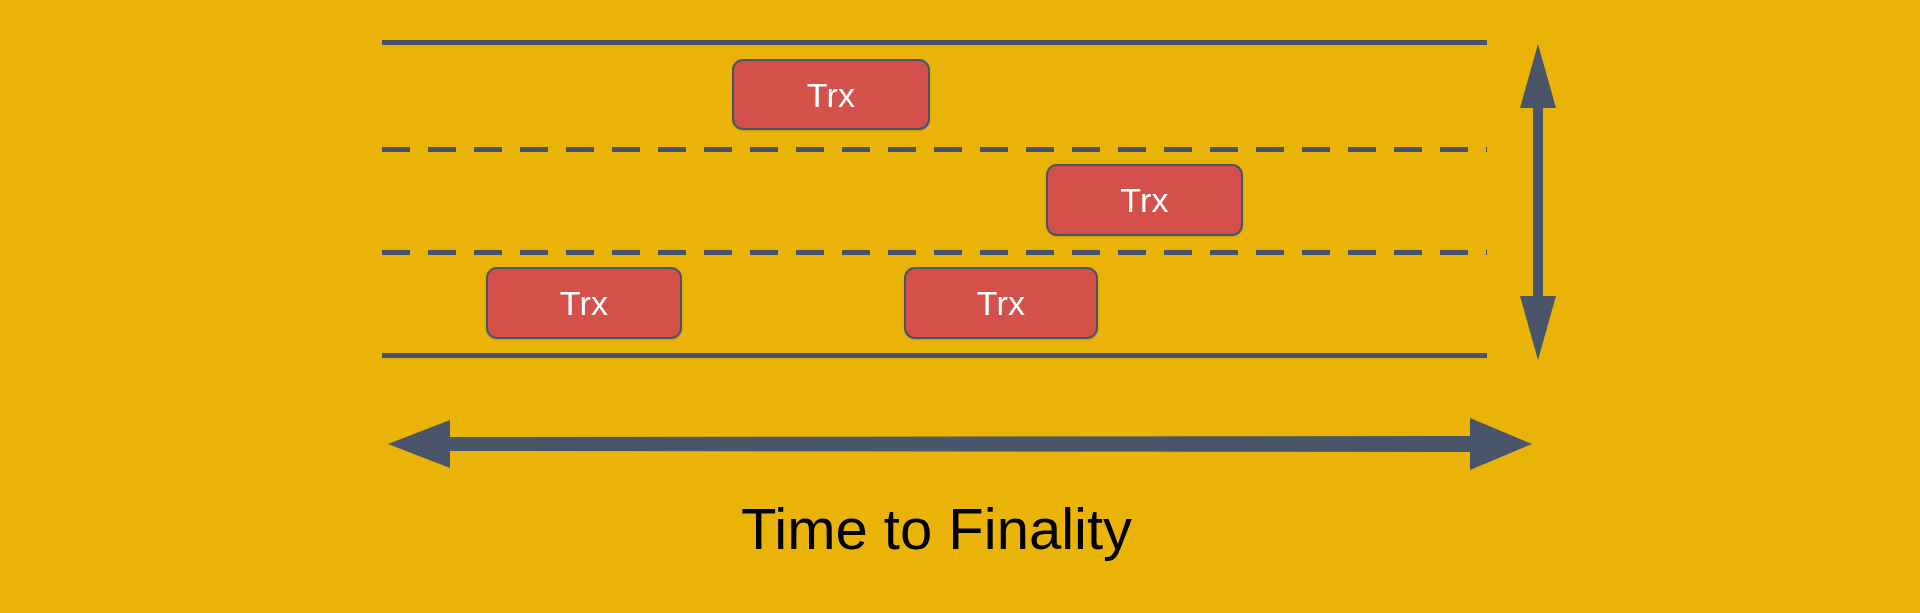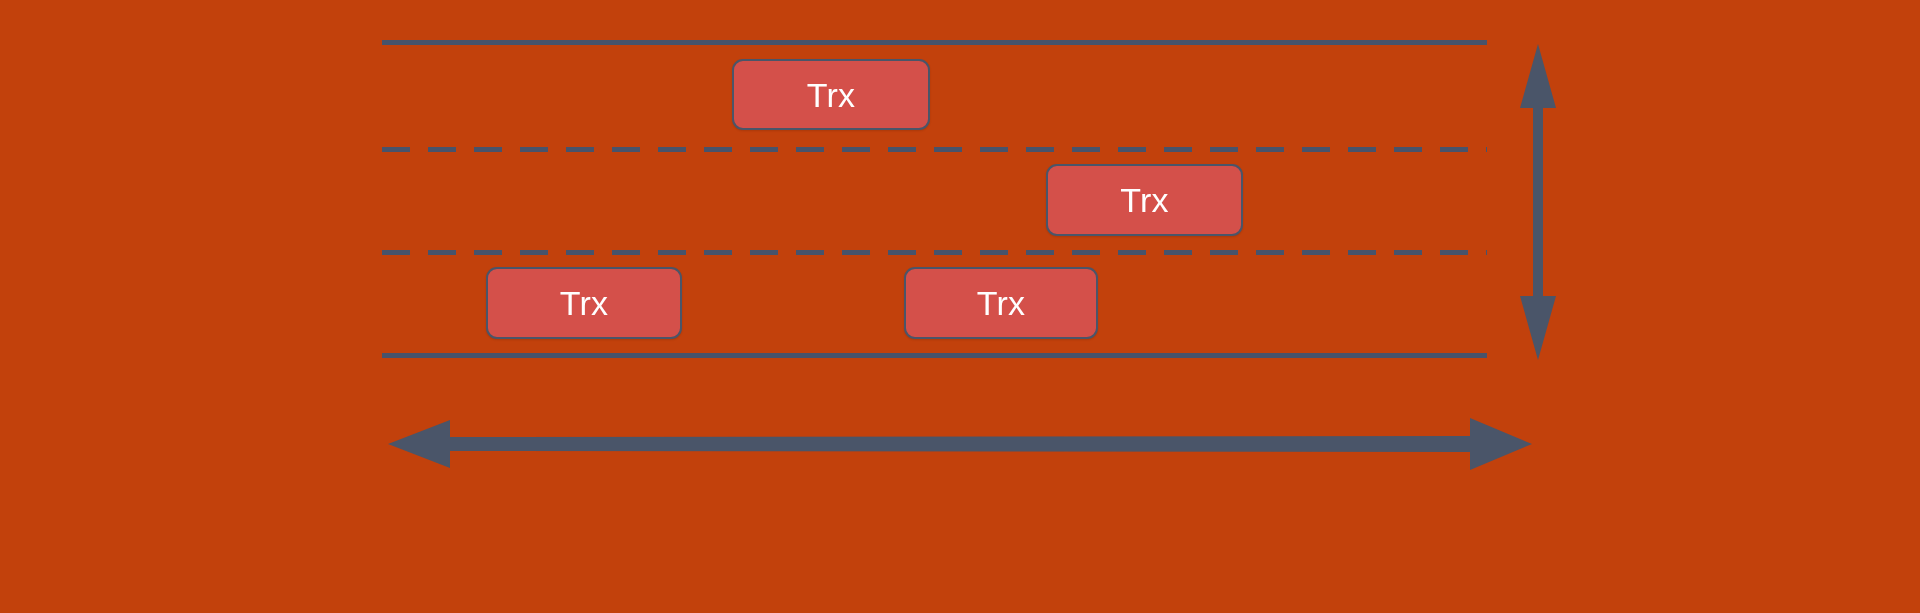--- a/index.html
+++ b/index.html
@@ -10,21 +10,21 @@
   body {
     width: 1920px;
     height: 613px;
     overflow: hidden;
     font-family: "Liberation Sans", sans-serif;
   }
   #canvas {
     position: relative;
     width: 1920px;
     height: 613px;
-    background: #c2410c;
+    background: #eab308;
   }
 
   
   .lane-line {
     position: absolute;
     left: 382px;
     width: 1105px;
     height: 5px;
   }
   .lane-line.solid {
@@ -128,14 +128,15 @@
     </svg>
   </div>
 
   <div class="h-arrow">
     <svg width="1152" height="60" viewBox="0 0 1152 60" xmlns="http://www.w3.org/2000/svg">
       <polygon points="4,30 66,6 66,23 1086,22 1086,4 1148,30 1086,56 1086,38 66,37 66,54" fill="#4A5569"></polygon>
     </svg>
   </div>
 
 
+  <div class="label label-finality">Time to Finality</div>
 
 </div>
 
 </body></html>

